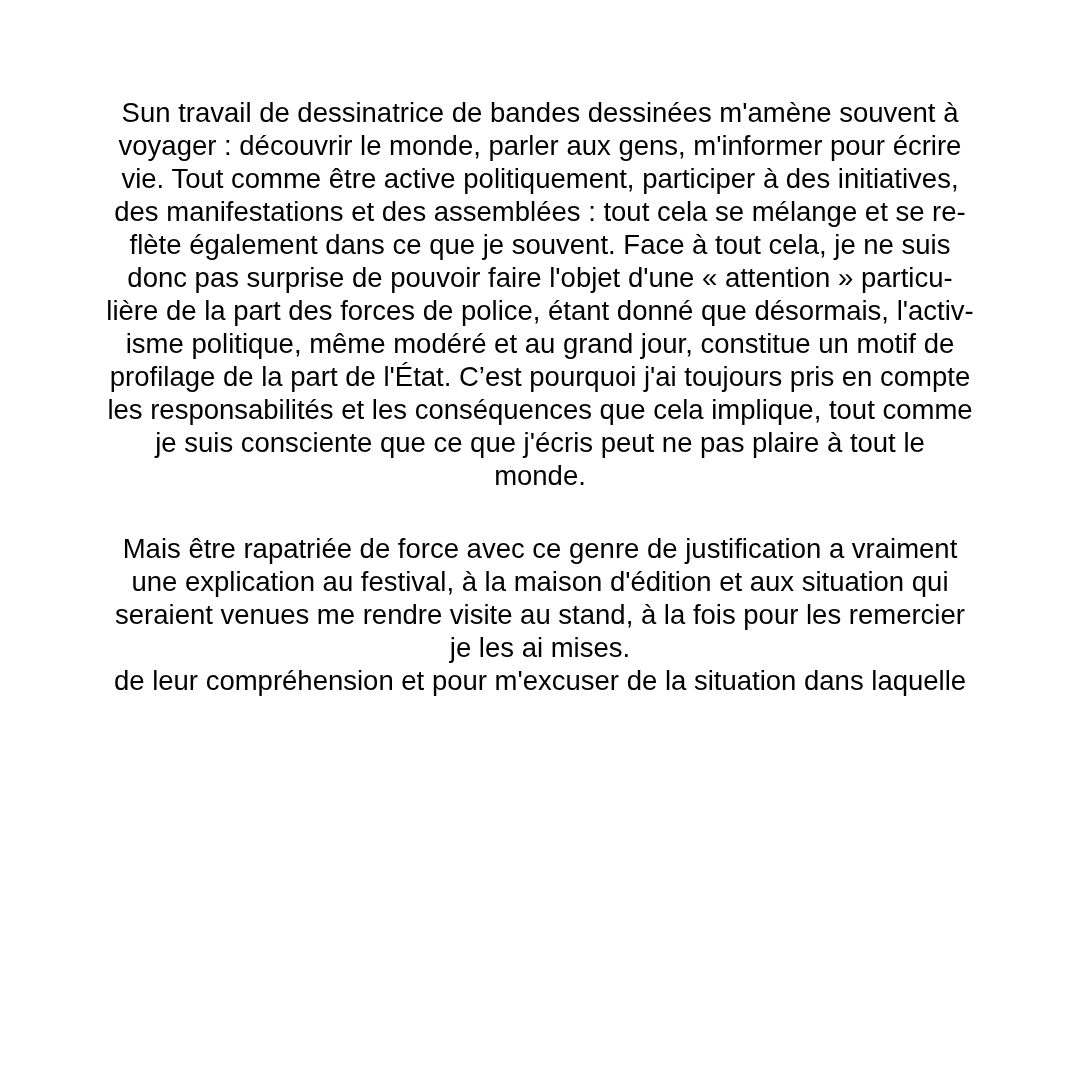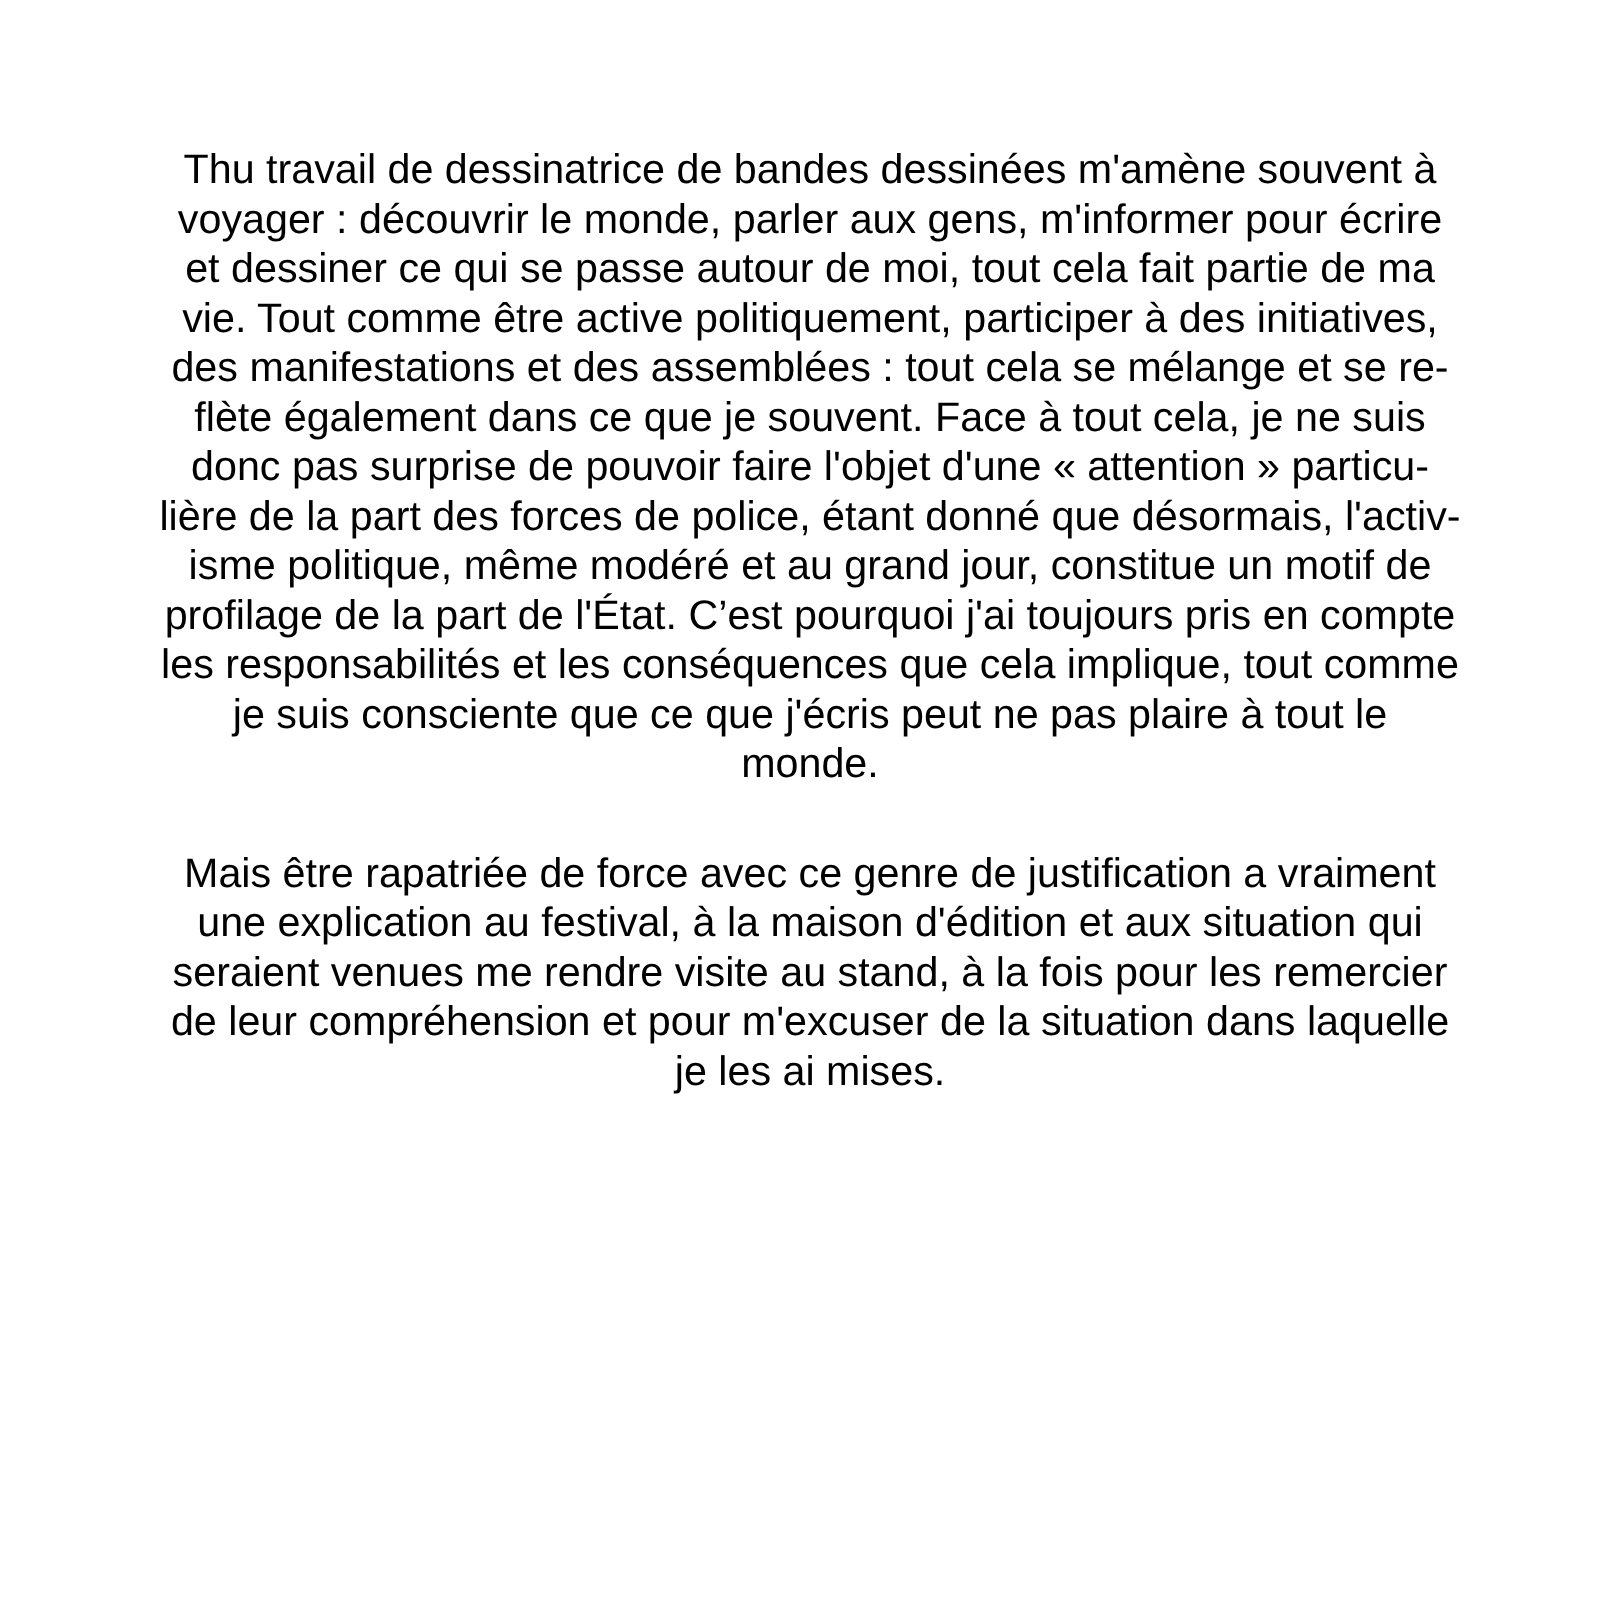--- a/index.html
+++ b/index.html
@@ -41,35 +41,34 @@
   .text-line {
     white-space: nowrap;
   }
 </style>
 </head>
 <body>
 
 <div class="page">
   <div class="text-block">
     <div class="paragraph">
-        <div class="text-line">Thu travail de dessinatrice de bandes dessinées m'amène souvent à</div>
+        <div class="text-line">Sun travail de dessinatrice de bandes dessinées m'amène souvent à</div>
         <div class="text-line">voyager : découvrir le monde, parler aux gens, m'informer pour écrire</div>
-        <div class="text-line">et dessiner ce qui se passe autour de moi, tout cela fait partie de ma</div>
         <div class="text-line">vie. Tout comme être active politiquement, participer à des initiatives,</div>
         <div class="text-line">des manifestations et des assemblées : tout cela se mélange et se re-</div>
         <div class="text-line">flète également dans ce que je souvent. Face à tout cela, je ne suis</div>
         <div class="text-line">donc pas surprise de pouvoir faire l'objet d'une « attention » particu-</div>
         <div class="text-line">lière de la part des forces de police, étant donné que désormais, l'activ-</div>
         <div class="text-line">isme politique, même modéré et au grand jour, constitue un motif de</div>
         <div class="text-line">profilage de la part de l'État. C’est pourquoi j'ai toujours pris en compte</div>
         <div class="text-line">les responsabilités et les conséquences que cela implique, tout comme</div>
         <div class="text-line">je suis consciente que ce que j'écris peut ne pas plaire à tout le</div>
         <div class="text-line">monde.</div>
       </div>
     <div class="paragraph para-gap">
         <div class="text-line">Mais être rapatriée de force avec ce genre de justification a vraiment</div>
         <div class="text-line">une explication au festival, à la maison d'édition et aux situation qui</div>
         <div class="text-line">seraient venues me rendre visite au stand, à la fois pour les remercier</div>
+        <div class="text-line">je les ai mises.</div>
         <div class="text-line">de leur compréhension et pour m'excuser de la situation dans laquelle</div>
-        <div class="text-line">je les ai mises.</div>
       </div>
   </div>
 </div>
 
 </body></html>

